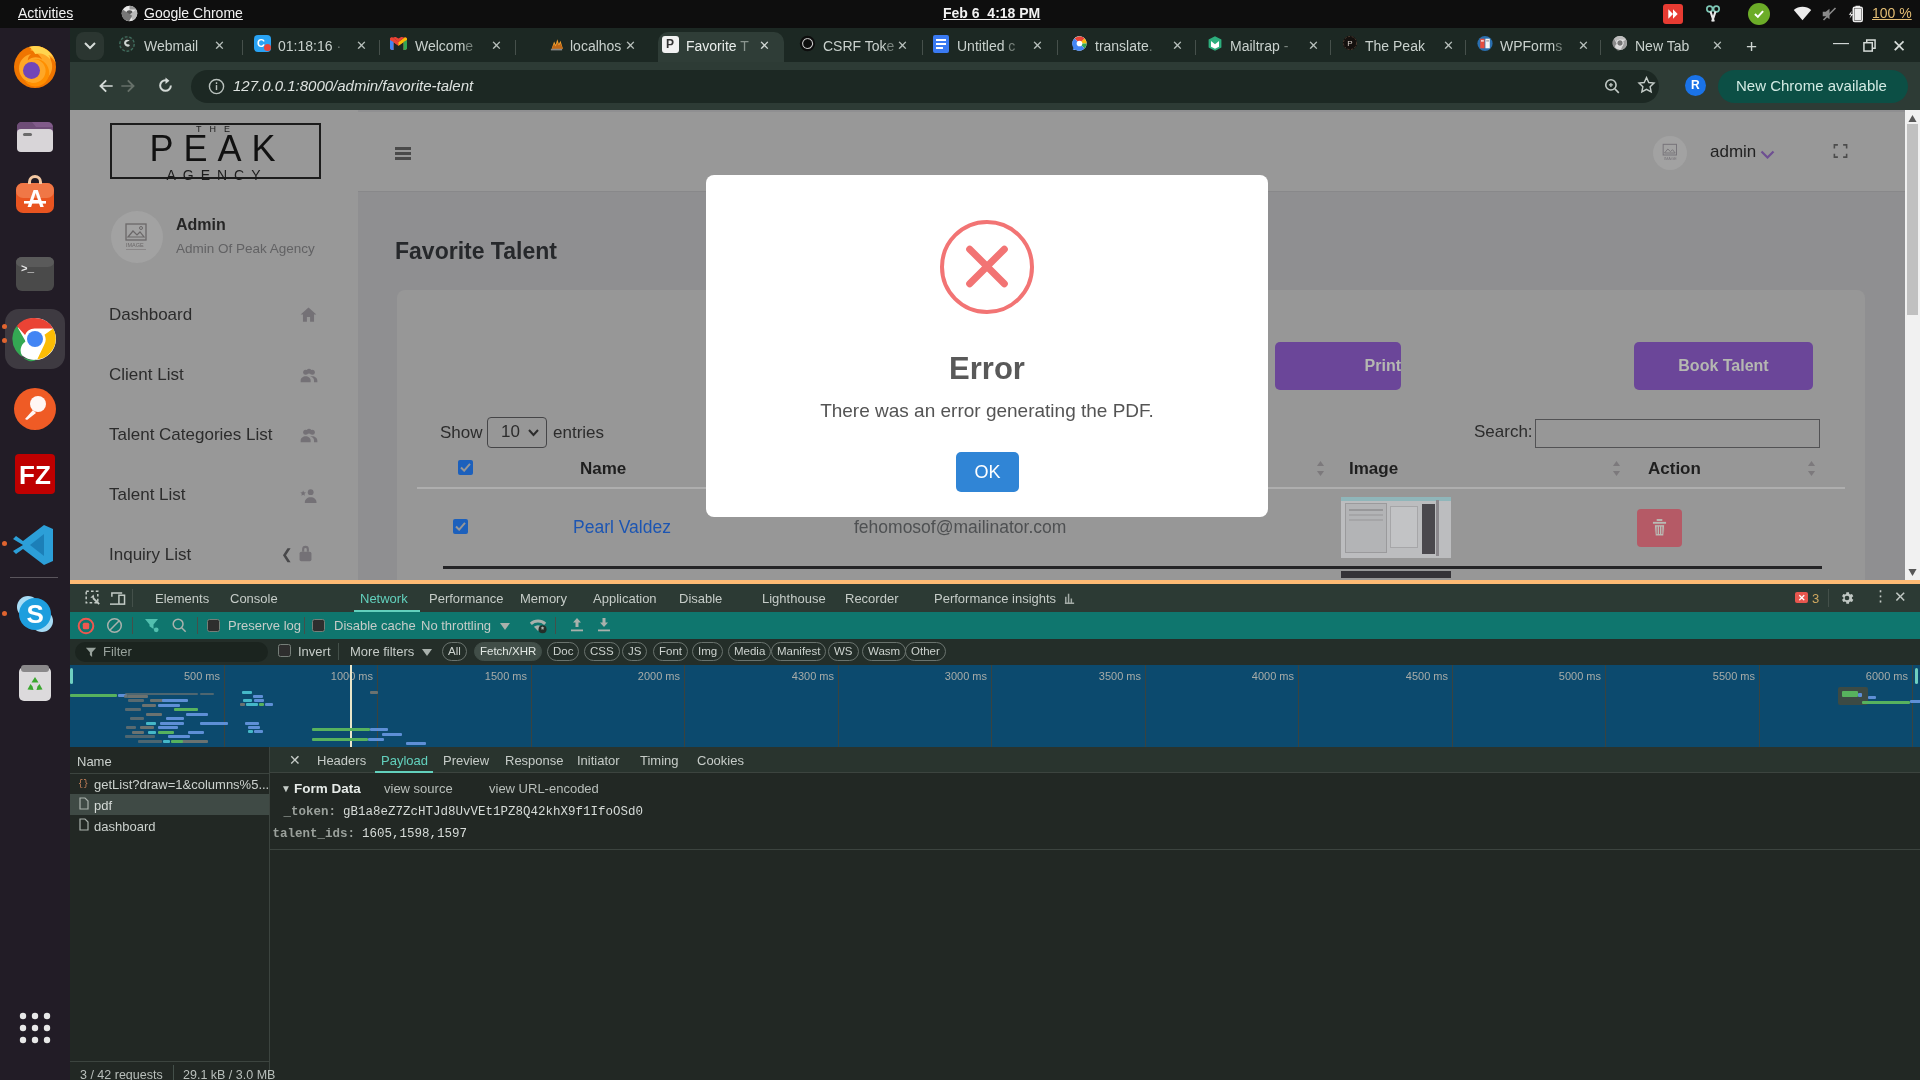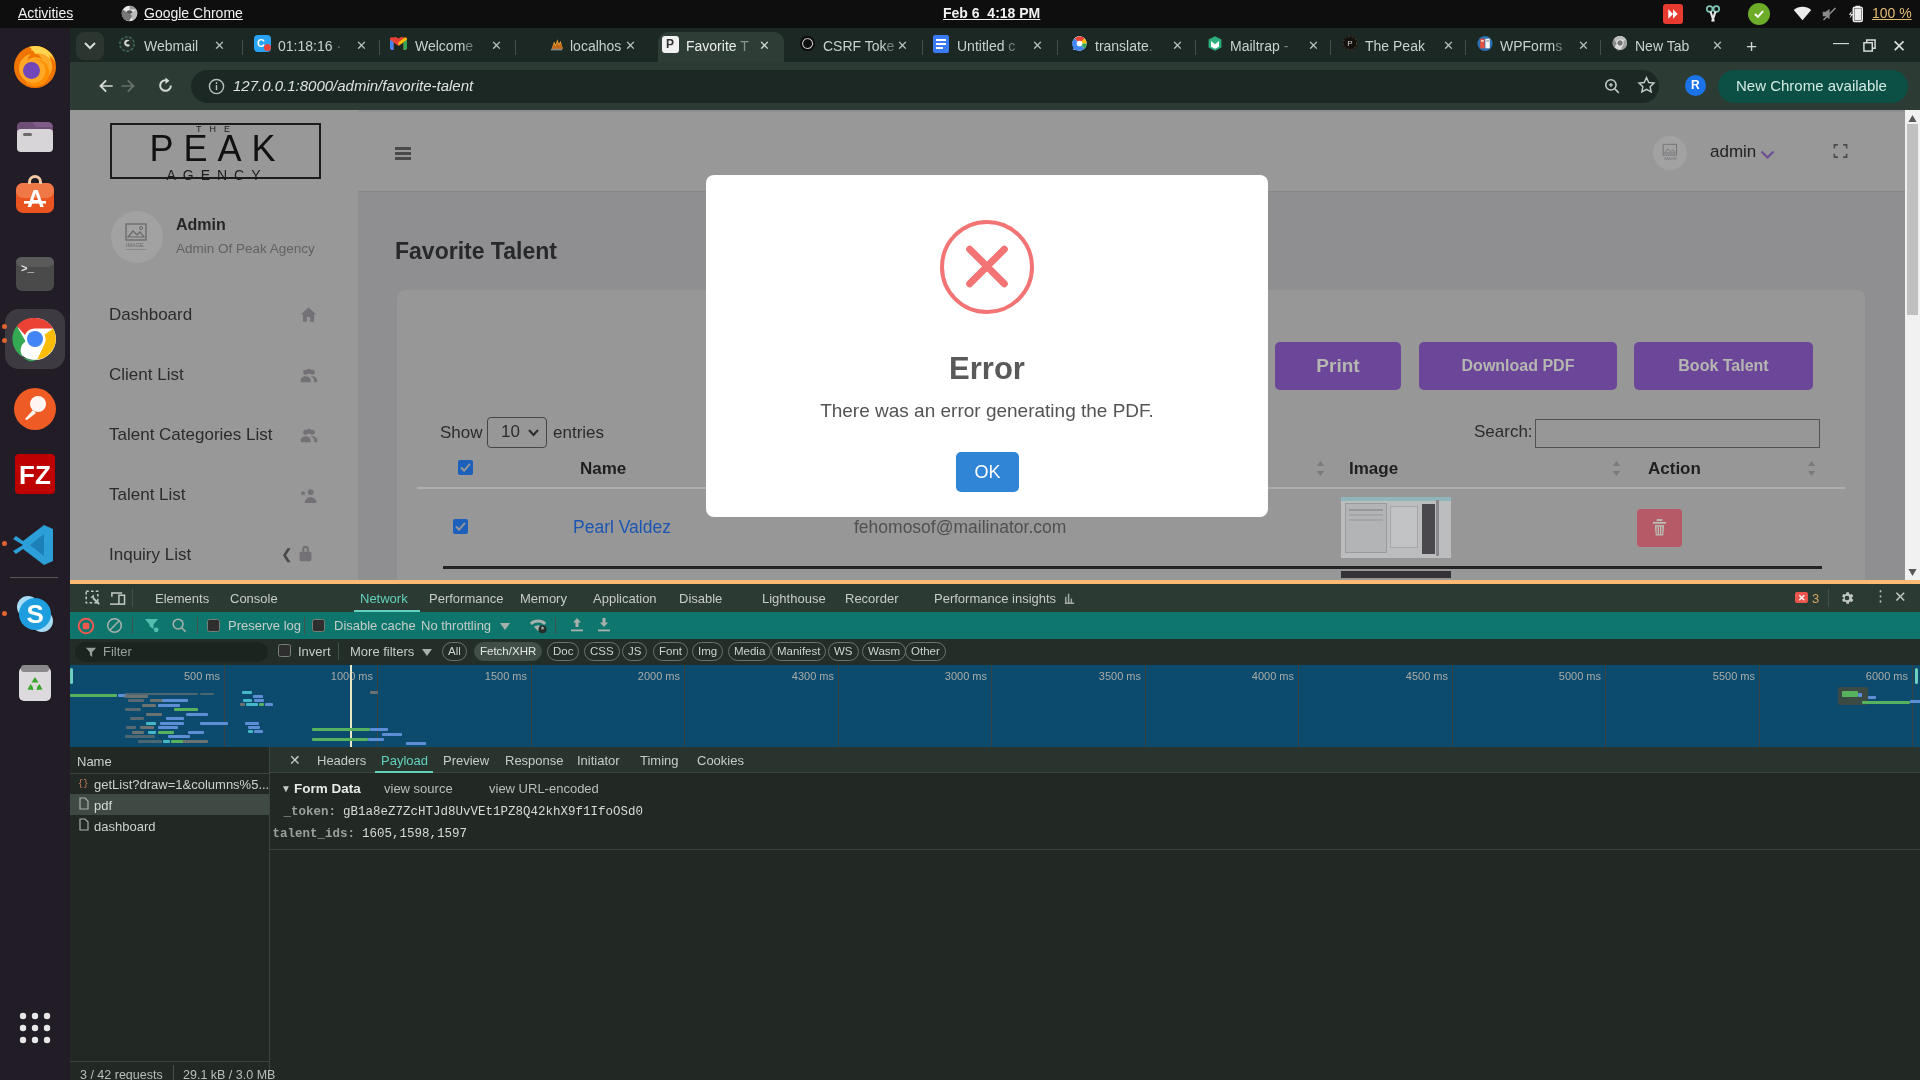--- a/index.html
+++ b/index.html
@@ -408,22 +408,21 @@
       <path d="M1.5 1.5l6 6 6-6" stroke="#6e4f92" stroke-width="2.2" fill="none"></path>
     </svg>
   <svg class="abs" style="left:1763px;top:34px" width="15" height="14" viewBox="0 0 16 16" fill="none" stroke="#4c4c4c" stroke-width="1.8">
       <path d="M1 5V1h4M11 1h4v4M15 11v4h-4M5 15H1v-4"></path>
     </svg>
 
   <div class="abs" style="left:325px;top:128px;font-size:23px;font-weight:700;color:#26282b;">Favorite Talent</div>
 
   <div class="abs" style="left:327px;top:180px;width:1468px;height:290px;background:#979797;border-radius:8px 8px 0 0;"></div>
 
-  <div class="abs" style="left:1205px;top:232px;width:126px;height:48px;background:#6b4699;border-radius:5px;text-align:center;line-height:48px;color:#b5b8b1;font-weight:700;font-size:19px;">Print</div>
-  <div class="abs" style="left:1349px;top:232px;width:198px;height:48px;background:#6b4699;border-radius:5px;text-align:center;line-height:48px;color:#b5b8b1;font-weight:700;font-size:16px;">Download PDF</div>
+  <div class="abs" style="left:1205px;top:232px;width:126px;height:48px;background:#6b4699;border-radius:5px;text-align:right;line-height:48px;color:#b5b8b1;font-weight:700;font-size:16px;">Print</div>
   <div class="abs" style="left:1564px;top:232px;width:179px;height:48px;background:#6b4699;border-radius:5px;text-align:center;line-height:48px;color:#b5b8b1;font-weight:700;font-size:16px;">Book Talent</div>
 
   <div class="abs" style="left:370px;top:313px;font-size:17px;color:#2c2c2c;">Show</div>
   <div class="abs" style="left:417px;top:307px;width:60px;height:31px;border:1.5px solid #454547;border-radius:4px;"></div>
   <div class="abs" style="left:431px;top:312px;font-size:17px;color:#2c2c2c;">10</div>
   <svg class="abs" style="left:458px;top:319px" width="11" height="8" viewBox="0 0 11 8">
       <path d="M1 1l4.5 5L10 1" stroke="#2c2c2c" stroke-width="2" fill="none"></path>
     </svg>
   <div class="abs" style="left:483px;top:313px;font-size:17px;color:#2c2c2c;">entries</div>
 

